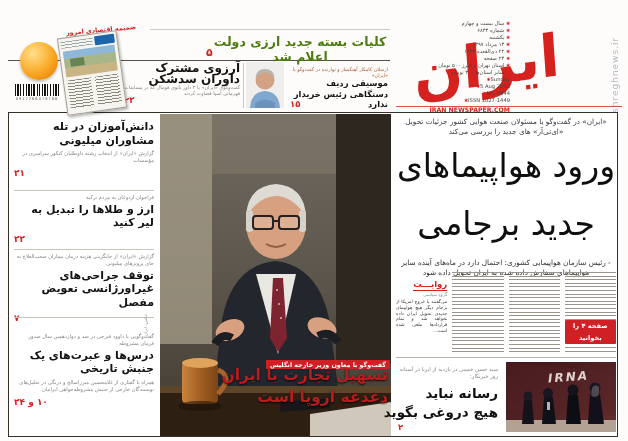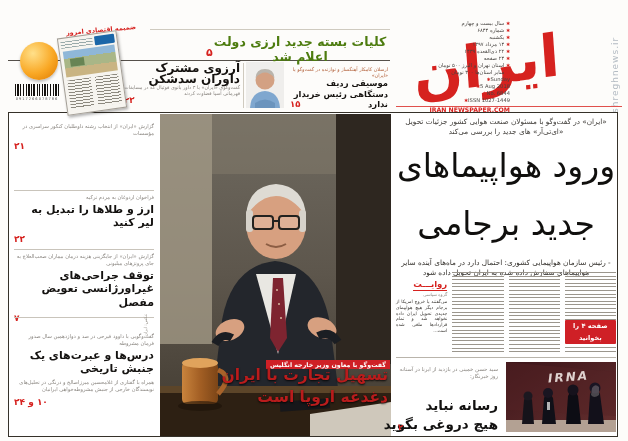--- a/index.html
+++ b/index.html
@@ -88,21 +88,21 @@
   .sec-label{font-size:8.5px;font-weight:bold;color:#d6221f;text-align:right;
         border-bottom:1px solid #d6221f;display:inline-block;padding-bottom:1px;}
   .sec-by{font-size:4.4px;color:#8a8680;text-align:right;display:block;margin:1px 0 2px;}
   .snippet{font-size:4.6px;line-height:5.8px;color:#3a3733;text-align:justify;}
   .read-btn{position:absolute;left:0;bottom:8px;width:100%;background:#cf2026;color:#fff;
         font-size:6.6px;font-weight:bold;text-align:center;line-height:12px;border-radius:1px;}
   .ms-div{position:absolute;left:396px;top:357px;width:220px;height:1px;background:#b9b4ab;}
   
   .bs-kicker{position:absolute;left:396px;top:366px;width:102px;direction:rtl;text-align:right;
         font-size:5.4px;line-height:7px;color:#8a8680;}
-  .bs-title{position:absolute;left:376px;top:396px;width:122px;direction:rtl;text-align:right;
+  .bs-title{position:absolute;left:376px;top:384px;width:122px;direction:rtl;text-align:right;
         font-size:13.5px;font-weight:bold;line-height:19px;color:#121110;}
   .bs-page{position:absolute;left:398px;top:422px;font-size:8.5px;font-weight:bold;color:#d6221f;}
   .bs-photo{position:absolute;left:506px;top:362px;width:110px;height:70px;overflow:hidden;}
   .irna-label{position:absolute;left:548px;top:370px;color:#efe6e2;font-size:12px;font-weight:bold;
         font-style:italic;letter-spacing:2px;transform:rotate(-4deg);opacity:.9;z-index:6;}
 </style>
 </head>
 <body>
 
 <div id="page">
@@ -157,20 +157,21 @@
       <path d="M9.5 16 Q10 7 19 7 Q28 7 28.5 16 Q24 10.5 19 10.5 Q14 10.5 9.5 16Z" fill="#b9b4ac"></path>
     </svg>
   </div>
   <div class="music-kicker">ارسلان کامکار آهنگساز و نوازنده در گفت‌وگو با «ایران»</div>
   <div class="music-title">موسیقی ردیف دستگاهی رئیس خریدار ندارد</div>
   <div class="music-page">۱۵</div>
 
   <div class="frame"></div>
 
   <div class="lc" style="top:120px;">
+    <div class="lc-title">دانش‌آموزان در تله مشاوران میلیونی</div>
     <div class="lc-sub">گزارش «ایران» از انتخاب رشته داوطلبان کنکور سراسری در مؤسسات</div>
     <div class="lc-page">۲۱</div>
   </div>
   <div class="hair" style="left:14px;top:190px;width:140px;"></div>
 
   <div class="lc" style="top:194px;">
     <div class="lc-kicker">فراخوان اردوغان به مردم ترکیه</div>
     <div class="lc-title">ارز و طلاها را تبدیل به لیر کنید</div>
     <div class="lc-page">۲۲</div>
   </div>

